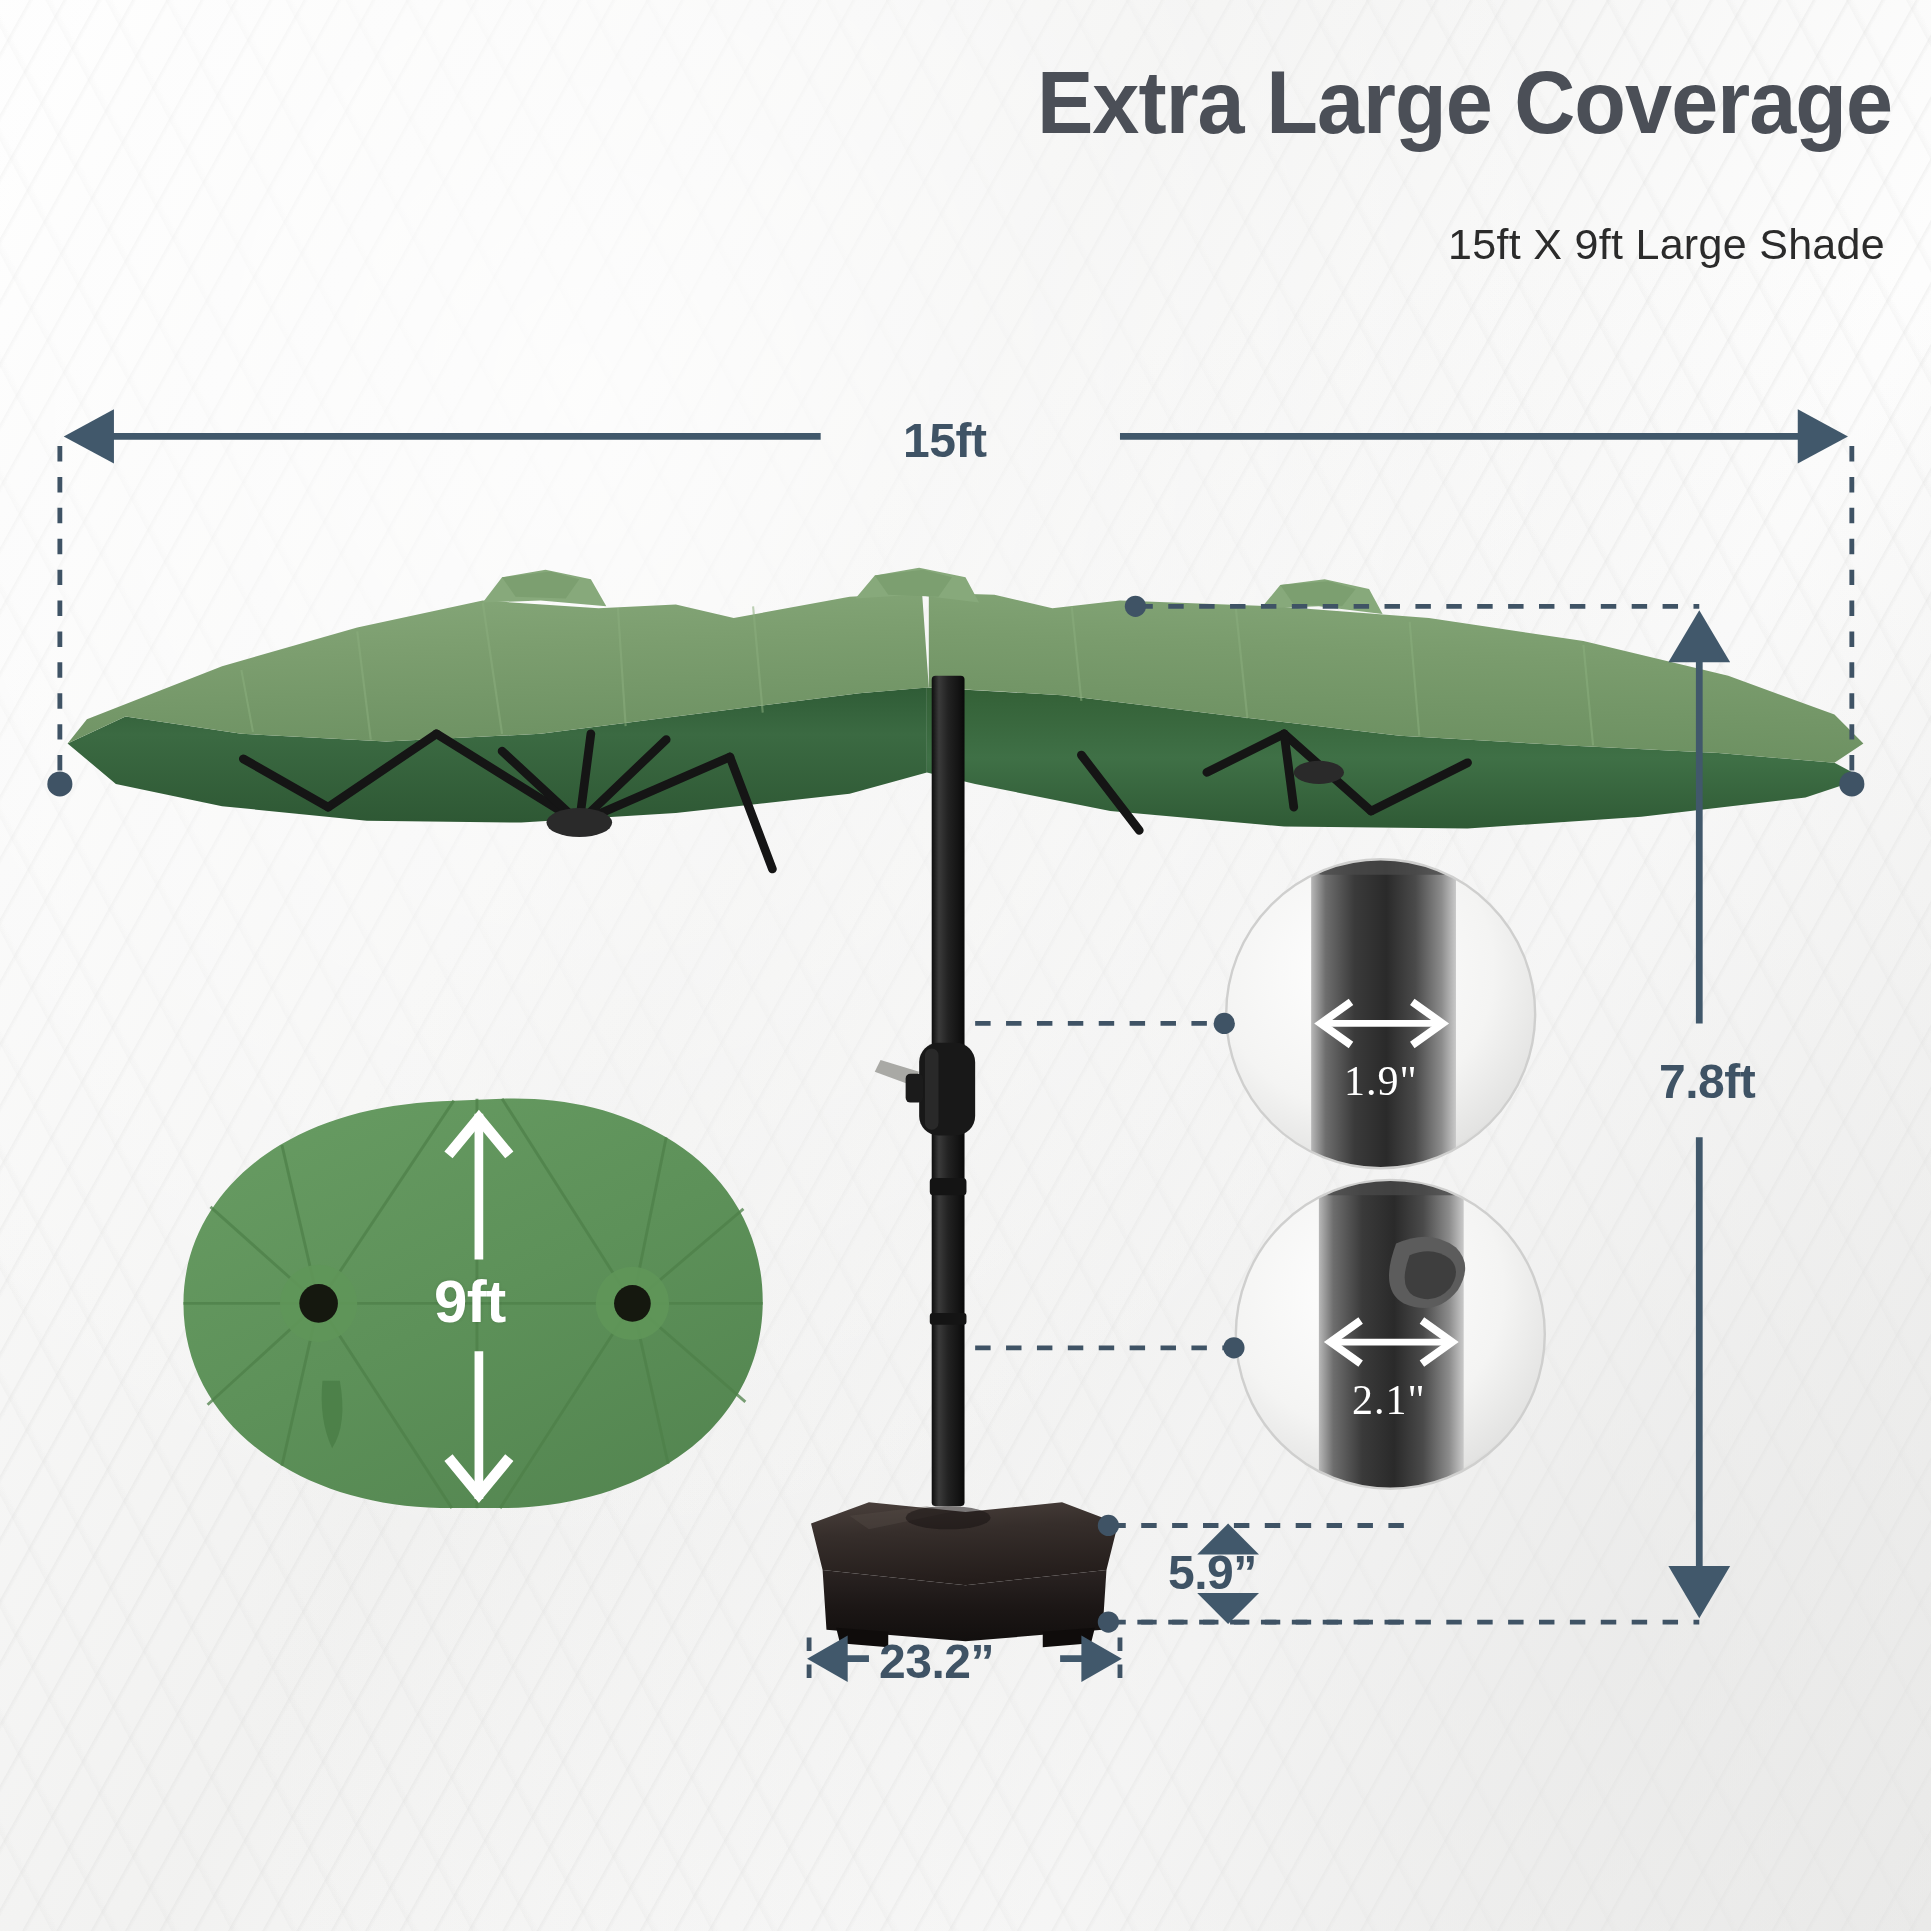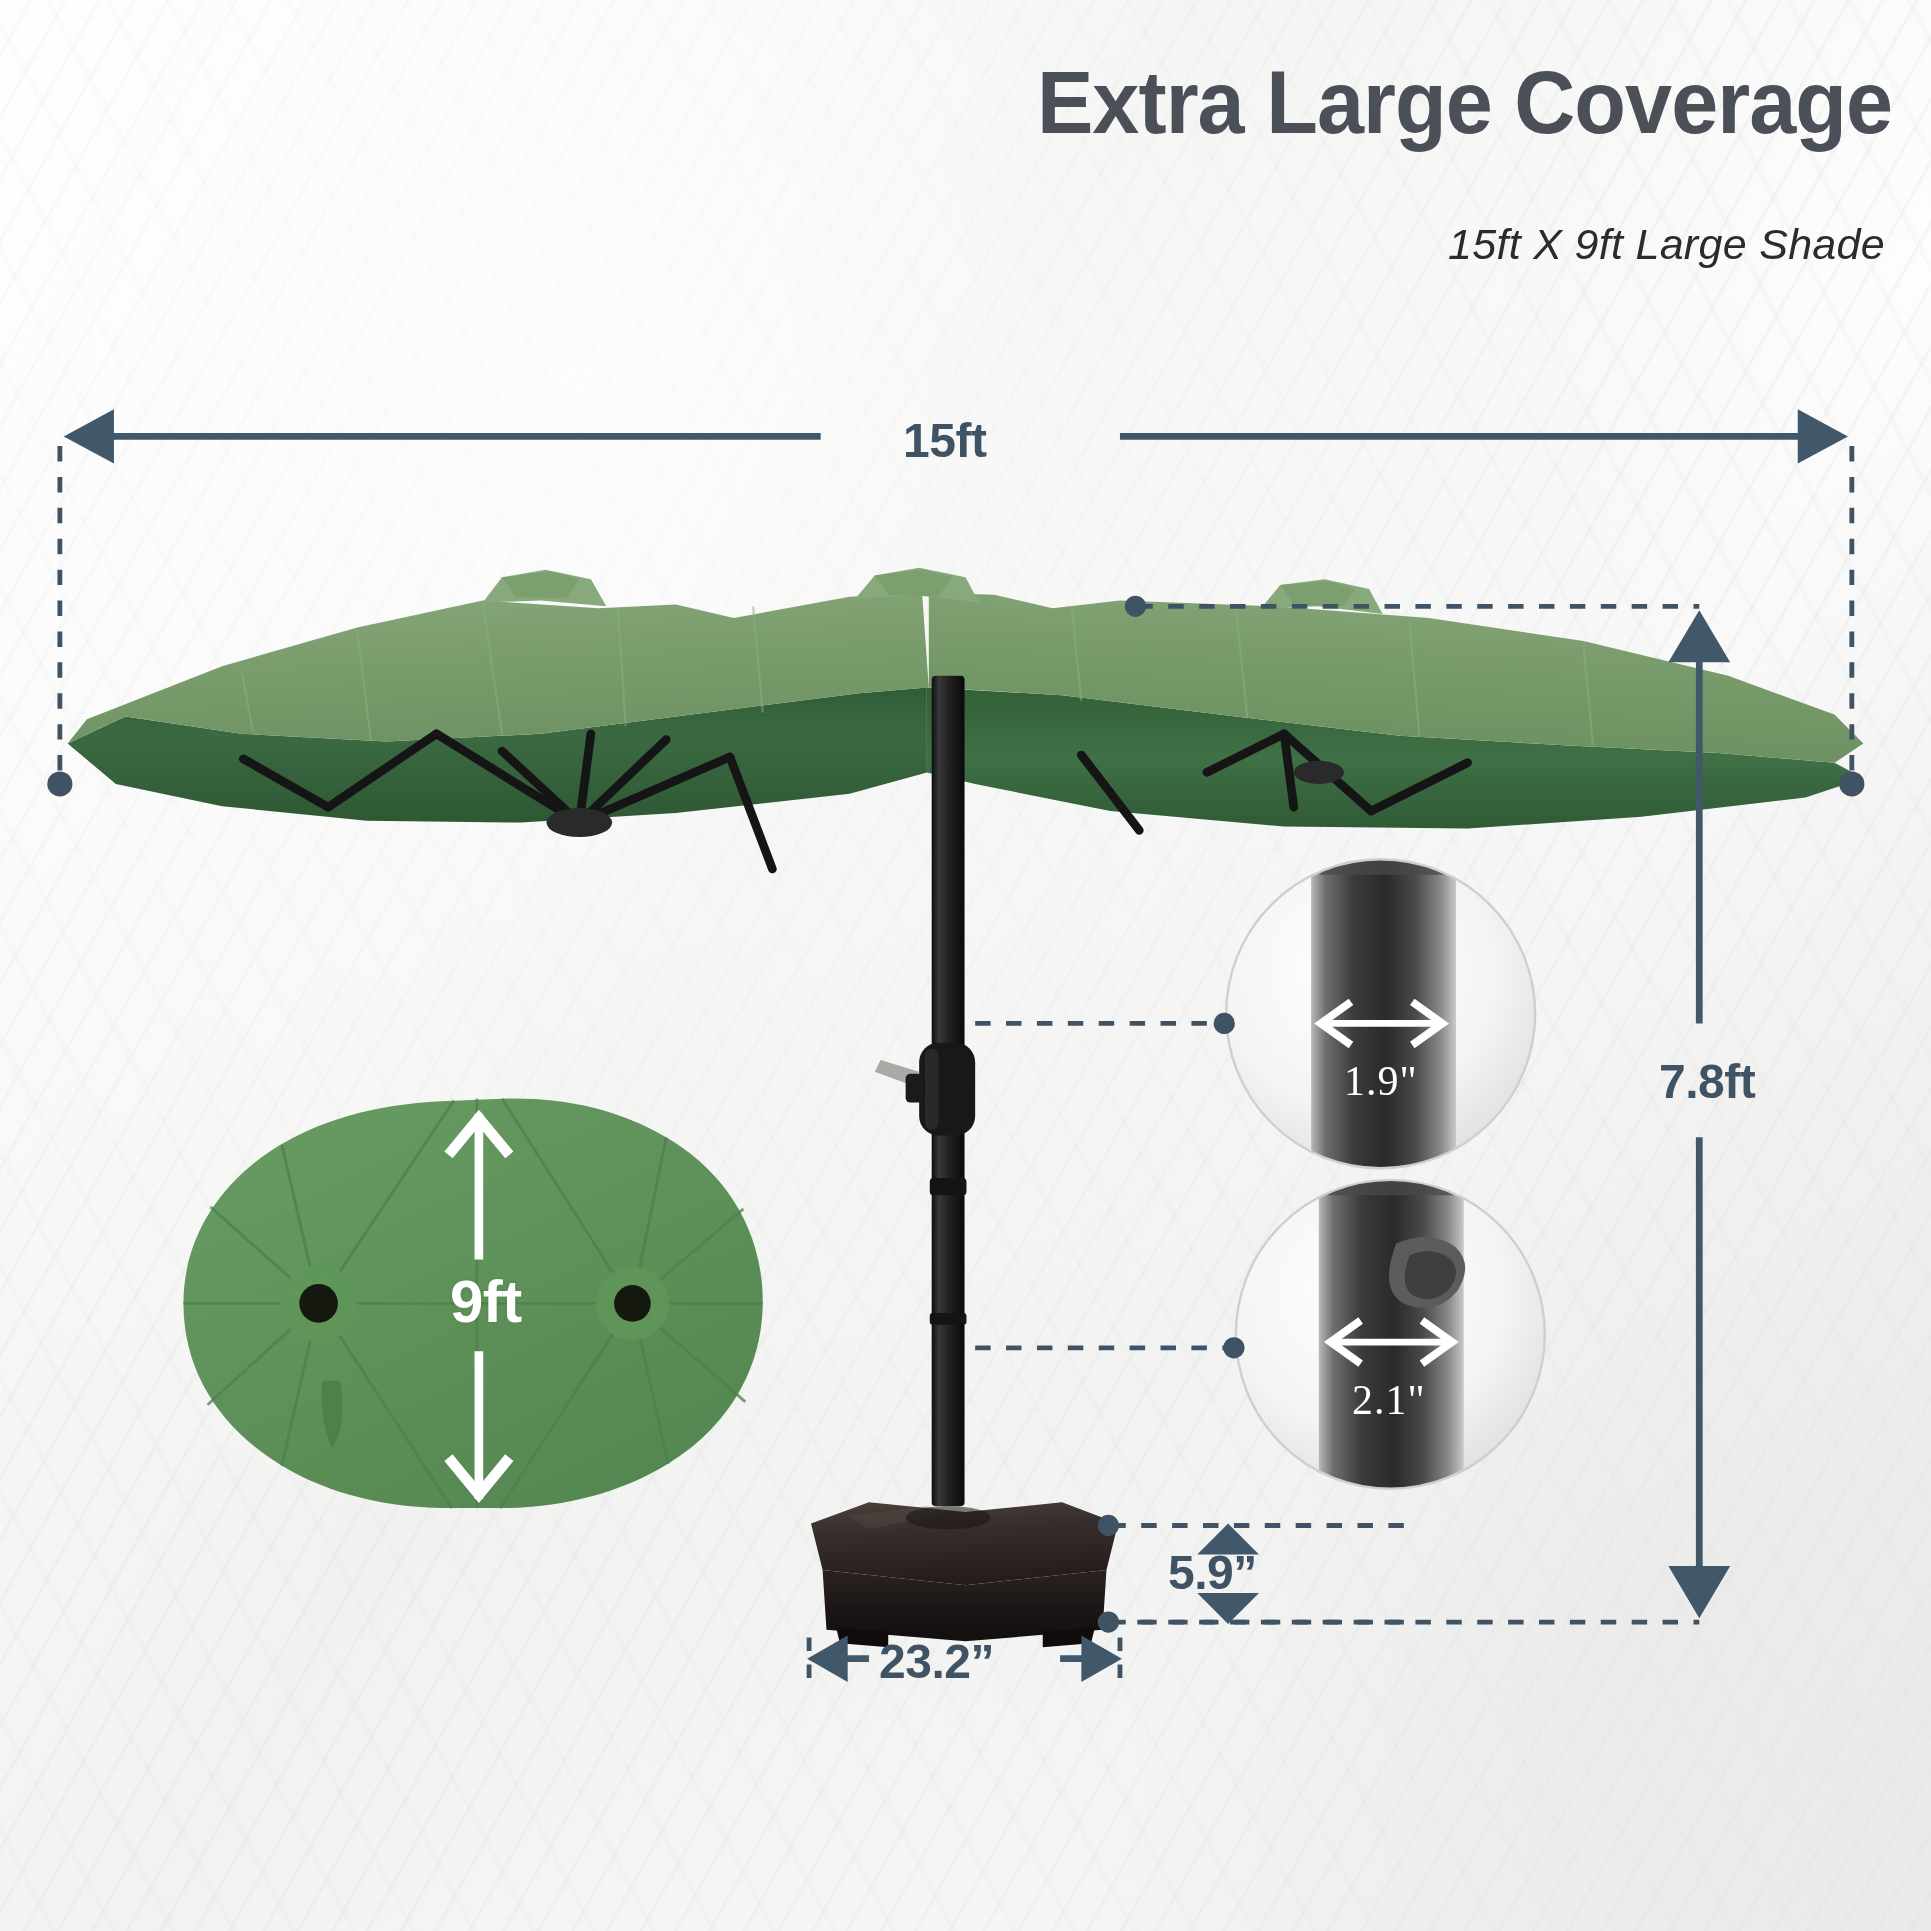--- a/index.html
+++ b/index.html
@@ -37,33 +37,33 @@
     position:absolute; left:0; top:56px; width:1892px;
     text-align:right;
     font-size:89px; font-weight:bold; letter-spacing:-1px;
     color:#4b4f57; line-height:1.05;
     font-stretch:condensed;
     transform:scaleX(.95); transform-origin:right center;
   }
   .subtitle{
     position:absolute; left:0; top:220px; width:1885px;
     text-align:right;
-    font-size:43px; font-weight:400; color:#2b2b2b; letter-spacing:0.3px;font-style:italic;
+    font-size:43px; font-weight:400; color:#2b2b2b; letter-spacing:0.3px;
   }
 
   
   .mlabel{
     position:absolute; color:#3f5365; font-weight:bold;
     letter-spacing:-0.5px; white-space:nowrap;text-align:right;
   }
   .lbl-15ft{ left:903px; top:413px; font-size:48px; }
   .lbl-78ft{ left:1641px; top:1054px; font-size:48px;margin-left:18px; }
   .lbl-276{ left:879px; top:1634px; font-size:48px; }
   .lbl-59{  left:1168px; top:1545px; font-size:48px; }
-  .lbl-9ft{ left:450px; top:1267px; font-size:60px; color:#ffffff;
+  .lbl-9ft{ left:434px; top:1267px; font-size:60px; color:#ffffff;
             text-shadow:0 0 3.9px rgba(0,0,0,.10); }
   .bubble-lbl{
     position:absolute; color:#ffffff; font-family:"Liberation Serif", serif;
     font-size:42px; font-weight:400; letter-spacing:1px; white-space:nowrap;
   }
   .lbl-19{ left:1344px; top:1057px; }
   .lbl-21{ left:1352px; top:1376px; }
 
   
   svg.overlay{ position:absolute; left:0; top:0; width:1931px; height:1931px; pointer-events:none; }

